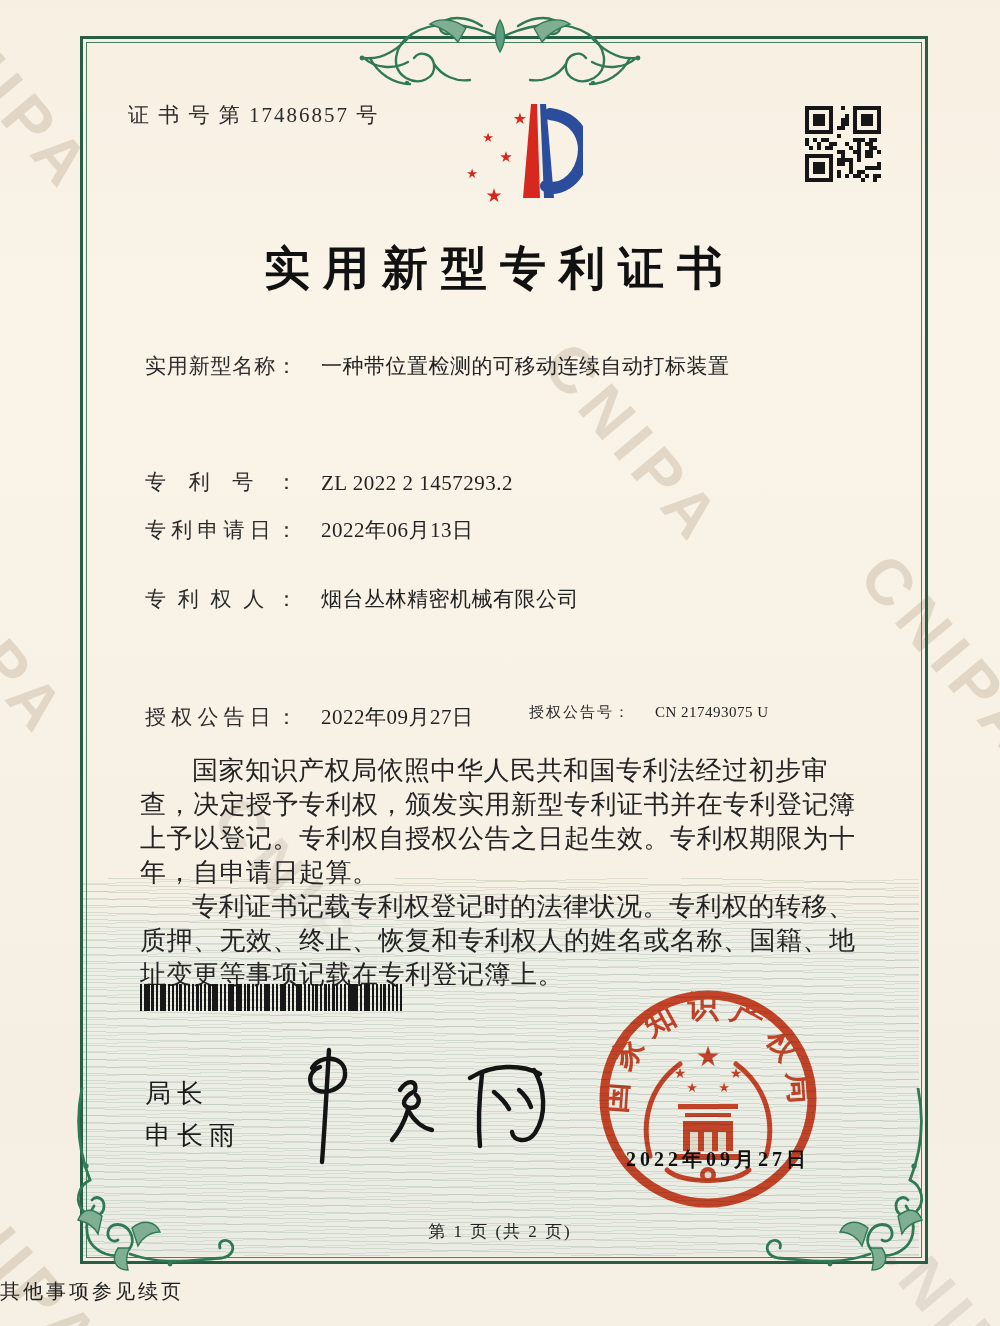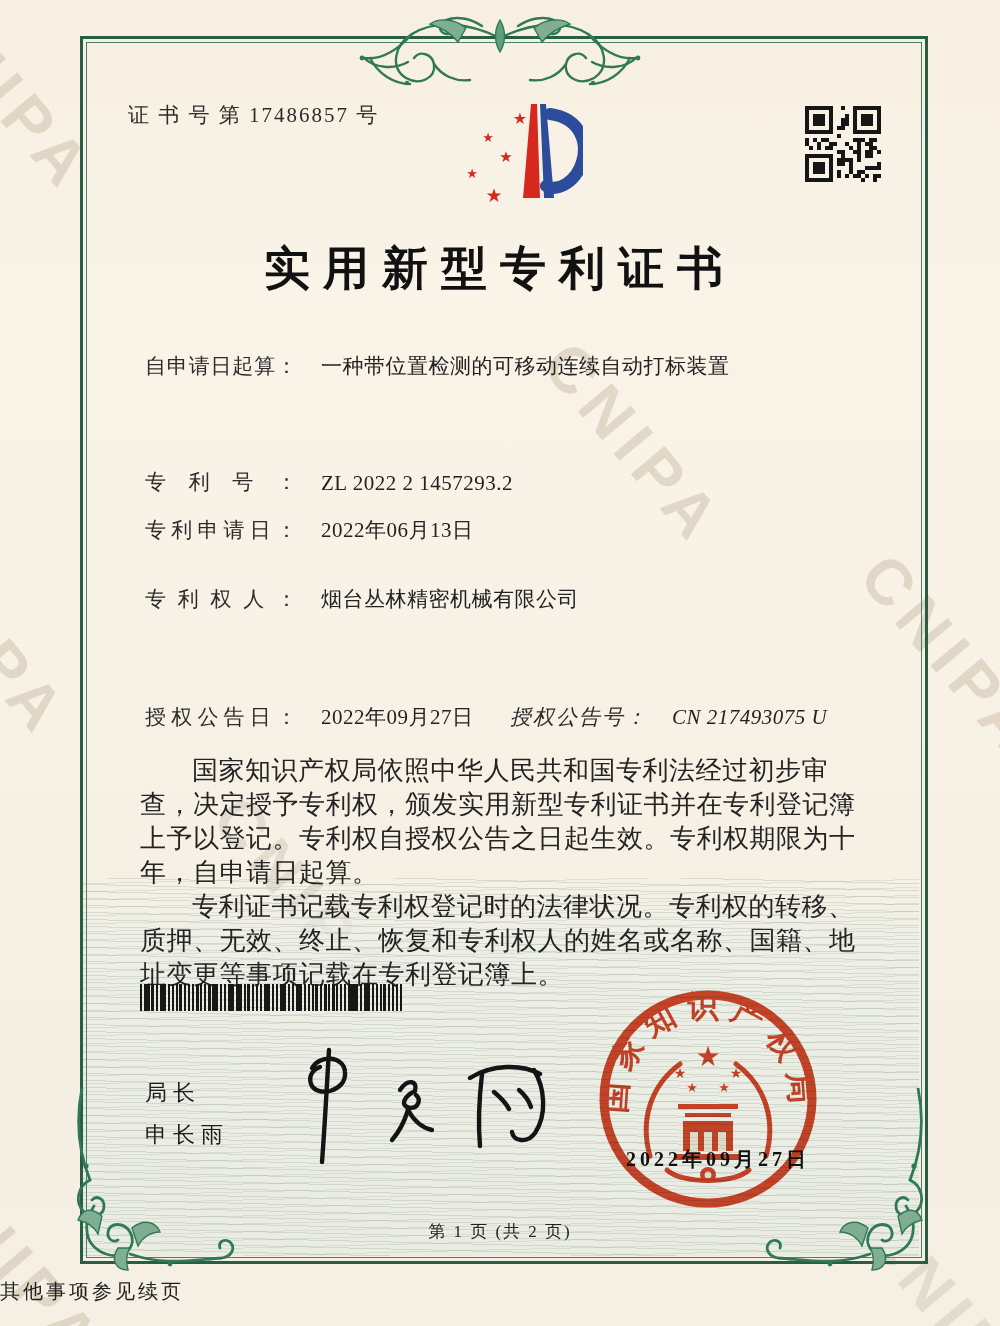--- a/index.html
+++ b/index.html
@@ -45,40 +45,40 @@
     position:absolute; z-index:5; left:0; top:226px; width:100%;
     text-align:center; font-size:46px; font-weight:700; letter-spacing:13px; color:#111;margin-top:12px;
   }
   
   .frow{position:absolute; z-index:5; left:145px; font-size:21px; white-space:nowrap;}
   .flabel{
     display:inline-block; width:152px; vertical-align:bottom;
     text-align:justify; text-align-last:justify; color:#2b2b2b;
   }
   .fvalue{margin-left:24px; color:#222; letter-spacing:.5px;}
-  .frow2{position:absolute; z-index:5; left:510px; font-size:21px; white-space:nowrap;font-style:italic;}
+  .frow2{position:absolute; z-index:5; left:529px; font-size:15px; white-space:nowrap;}
   .flabel2{letter-spacing:2px; color:#2b2b2b;}
   
   .bodytext{
     position:absolute; z-index:5; left:140px; top:754px; width:734px;
     font-size:26px; line-height:34px; color:#242424; letter-spacing:.5px;
   }
   .bodytext p{margin:0; text-indent:2em;}
   
   .barcode{
     position:absolute; z-index:5; left:140px; top:984px; width:262px; height:27px;
     background:
       repeating-linear-gradient(90deg,#171717 0 2px, rgba(0,0,0,0) 2px 4px),
       repeating-linear-gradient(90deg, rgba(0,0,0,0) 0 5px,#171717 5px 8px, rgba(0,0,0,0) 8px 17px),
       repeating-linear-gradient(90deg, rgba(0,0,0,0) 0 11px,#171717 11px 13px, rgba(0,0,0,0) 13px 29px);
   }
   .signoff{
     position:absolute; z-index:5; left:145px; top:1072px;
     font-family:"Liberation Sans","DejaVu Sans",sans-serif;
-    font-size:22px; letter-spacing:6px; color:#1c1c1c; line-height:42px;
+    font-size:26px; letter-spacing:6px; color:#1c1c1c; line-height:42px;
   }
   .signature{position:absolute; z-index:5; left:282px; top:1040px;}
   .seal{position:absolute; z-index:8; left:595px; top:986px; opacity:.93; mix-blend-mode:multiply;}
   .sealdate{
     position:absolute; z-index:9; left:626px; top:1146px;
     font-size:20px; font-weight:700; letter-spacing:4px; color:#101010;
   }
   .pagenum{
     position:absolute; z-index:5; left:0; top:1220px; width:100%;
     text-align:center; font-size:17px; letter-spacing:2px; color:#222;
@@ -260,21 +260,21 @@
       <rect x="60" y="68" width="4" height="4" fill="#161616"></rect>
       <rect x="68" y="68" width="4" height="4" fill="#161616"></rect>
       <rect x="72" y="68" width="4" height="4" fill="#161616"></rect>
       <rect x="56" y="72" width="4" height="4" fill="#161616"></rect>
       <rect x="68" y="72" width="4" height="4" fill="#161616"></rect>
     </svg>
 
   <div class="title">实用新型专利证书</div>
 
   <div class="frow" style="top:352px;">
-    <span class="flabel">自申请日起算：</span><span class="fvalue">一种带位置检测的可移动连续自动打标装置</span>
+    <span class="flabel">实用新型名称：</span><span class="fvalue">一种带位置检测的可移动连续自动打标装置</span>
   </div>
   <div class="frow" style="top:468px;">
     <span class="flabel">专利号：</span><span class="fvalue">ZL 2022 2 1457293.2</span>
   </div>
   <div class="frow" style="top:516px;">
     <span class="flabel">专利申请日：</span><span class="fvalue">2022年06月13日</span>
   </div>
   <div class="frow" style="top:585px;">
     <span class="flabel">专利权人：</span><span class="fvalue">烟台丛林精密机械有限公司</span>
   </div>

